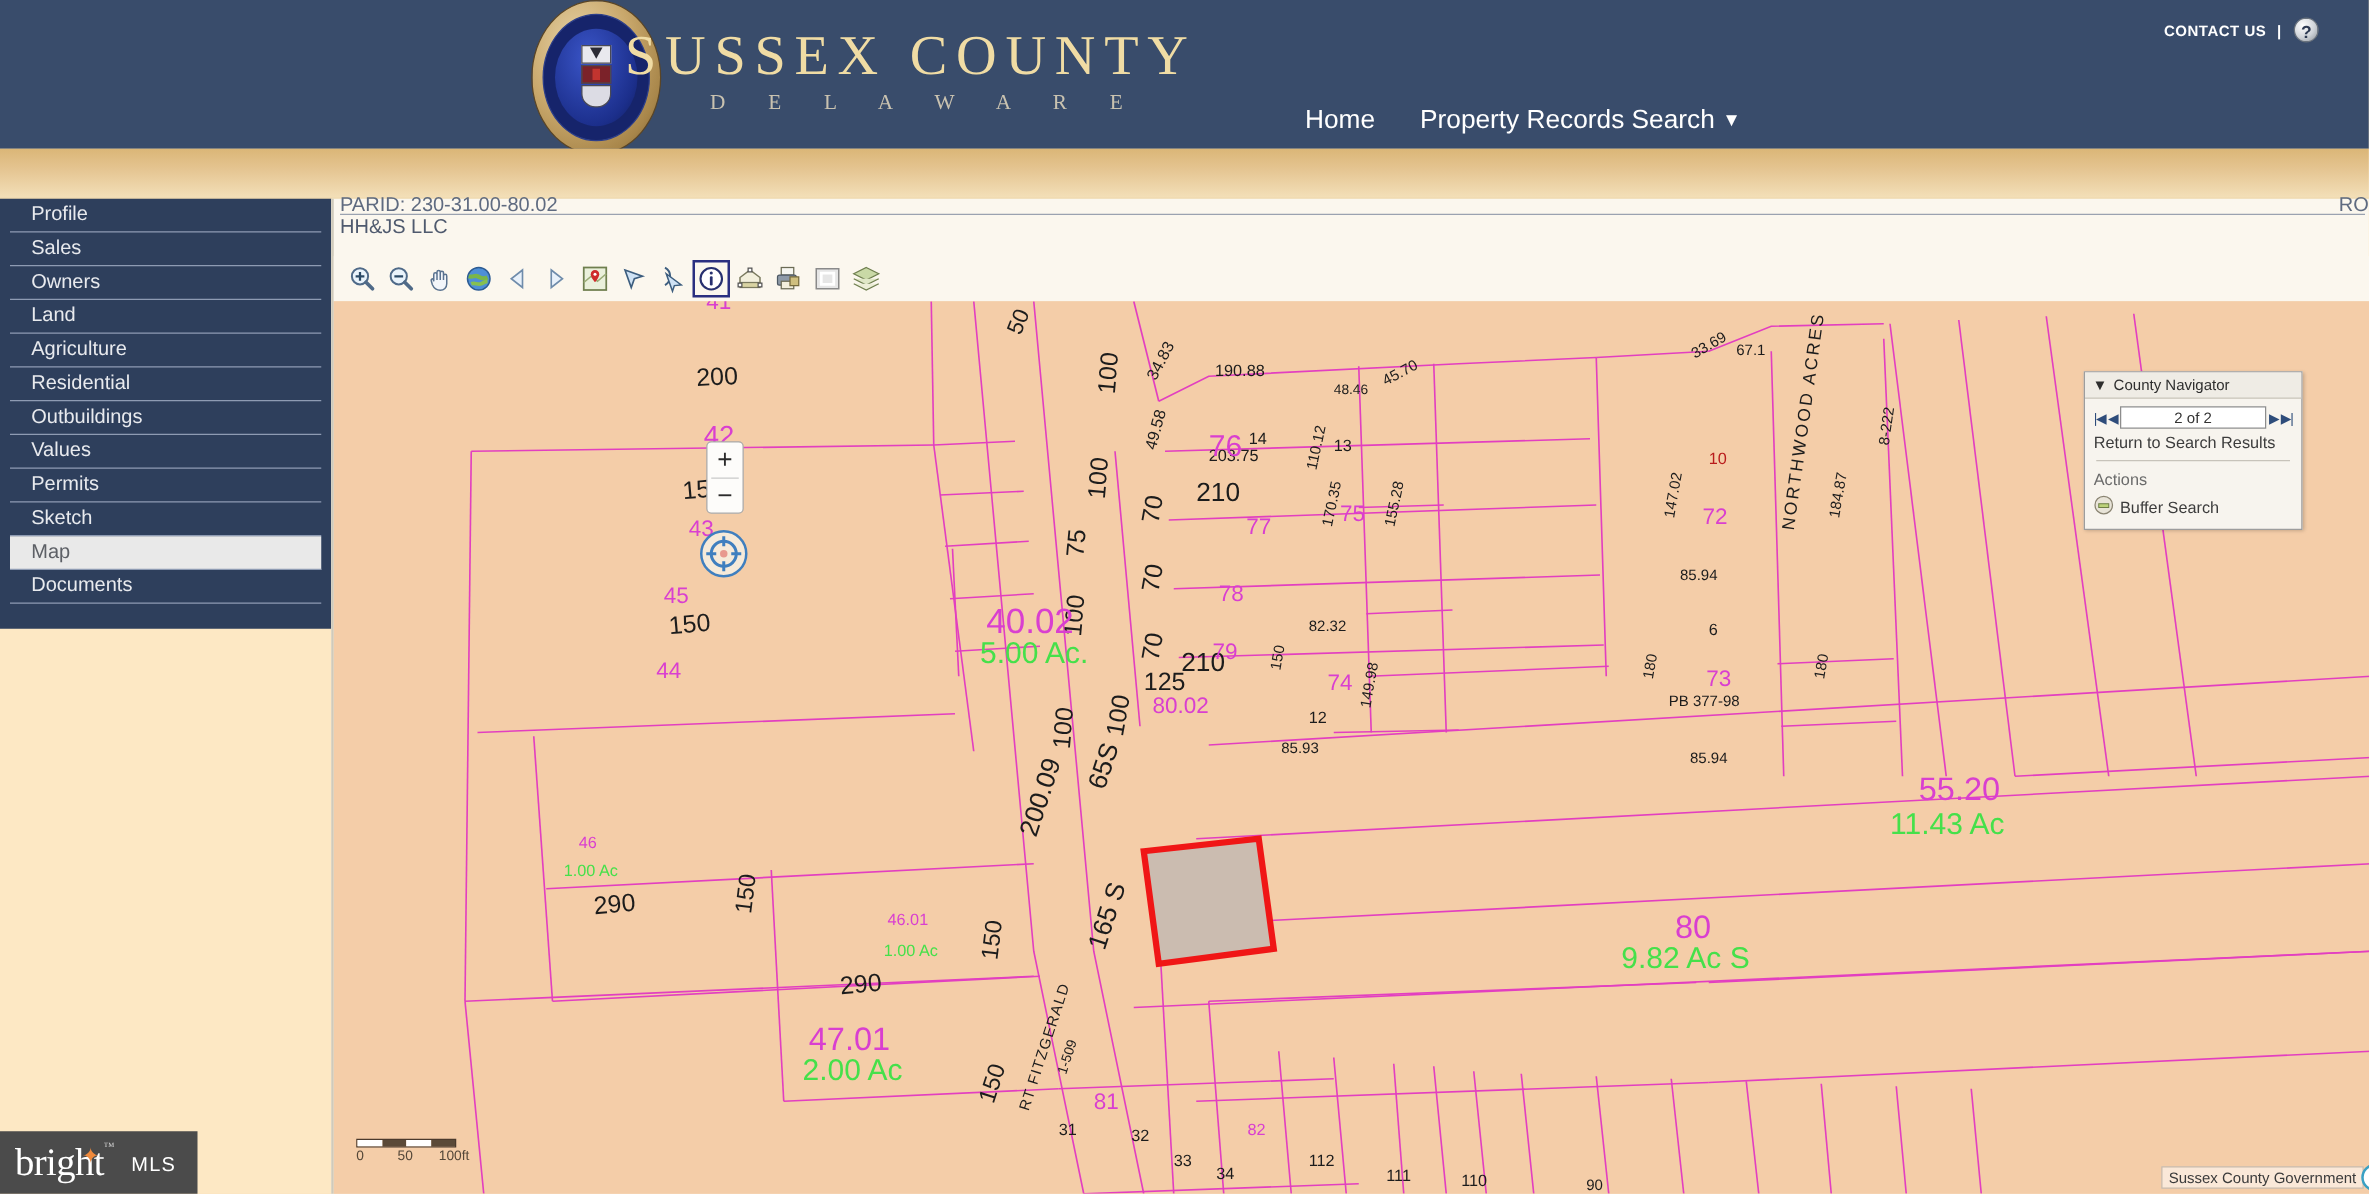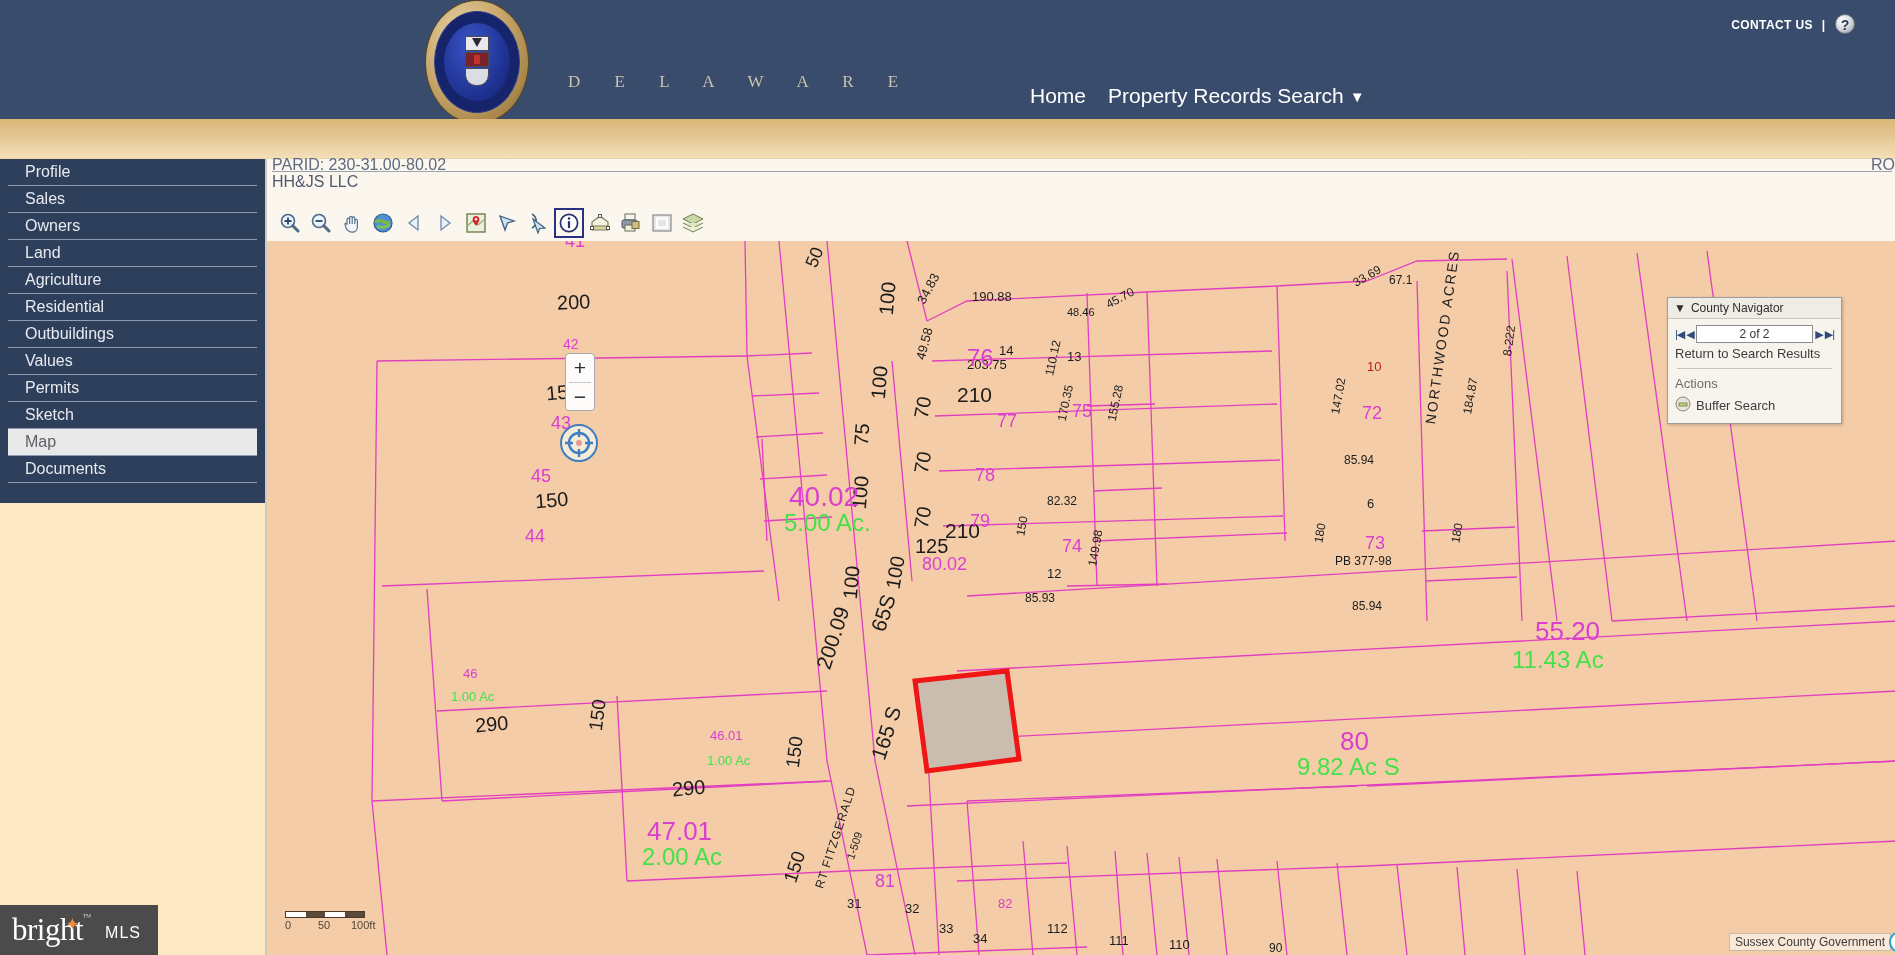--- a/index.html
+++ b/index.html
@@ -87,21 +87,21 @@
     color: #2d3a52; font-size: 14px; font-weight: bold;
     text-align: center; line-height: 20px; cursor: pointer;
     border: 1px solid #6b737d;
   }
 
   #mainnav {
     position: absolute; left: 1030px; top: 84px;
     display: flex; align-items: center; gap: 22px;
     color: #ffffff; font-size: 21px; white-space: nowrap;
   }
-  #mainnav span { cursor: pointer; }
+  #mainnav span { cursor: pointer; margin-left: 14px; }
   #mainnav .caret { font-size: 15px; margin-left: -16px; }
 
   
   #tanstripe {
     position: absolute; left: 0; top: 119px;
     width: 1895px; height: 40px;
     background: linear-gradient(to bottom, #dbb677 0%, #e4c490 40%, #f3dfb8 100%);
     border-bottom: 1px solid #e9d3a6;
   }
 
@@ -278,20 +278,21 @@
       <div class="ring-inner"></div>
       <div class="shield">
         <div class="sh-a"></div>
           <div class="sh-tri"></div>
         <div class="sh-b"></div>
           <div class="sh-dot"></div>
         <div class="sh-c"></div>
       </div>
     </div>
 
+    <div id="brand-title">SUSSEX COUNTY</div>
     <div id="brand-sub">D E L A W A R E</div>
 
     <div id="contact-us">CONTACT US</div>
     <div id="contact-sep">|</div>
     <div id="help-icon">?</div>
 
     <div id="mainnav">
       <span>Home</span>
       <span>Property Records Search</span>
       <span class="caret">▼</span>
@@ -524,21 +525,21 @@
       </g>
 
       <g>
         <path d="M648 440 L740 430 L752 518 L660 530 Z" fill="#cbbcb0" stroke="#f01616" stroke-width="5"></path>
       </g>
     </svg>
 
     <div class="mlabel" style="left:538px; top:6px; font-size:18px; color:#1c1c1c; transform:rotate(-68deg);">50</div>
 
     <div class="mlabel" style="left:290px; top:50px; font-size:20px; color:#1c1c1c; transform:rotate(-3deg);">200</div>
-    <div class="mlabel" style="left:296px; top:95px; font-size:14px; color:#d93fd0;">42</div>
+    <div class="mlabel" style="left:296px; top:95px; font-size:22px; color:#d93fd0;">42</div>
     <div class="mlabel" style="left:298px; top:-10px; font-size:18px; color:#d93fd0;">41</div>
 
     <div class="mlabel" style="left:279px; top:140px; font-size:20px; color:#1c1c1c; transform:rotate(-5deg);">150</div>
     <div class="mlabel" style="left:284px; top:172px; font-size:18px; color:#d93fd0;">43</div>
 
     <div class="mlabel" style="left:264px; top:225px; font-size:18px; color:#d93fd0;">45</div>
     <div class="mlabel" style="left:268px; top:248px; font-size:20px; color:#1c1c1c; transform:rotate(-5deg);">150</div>
     <div class="mlabel" style="left:258px; top:285px; font-size:18px; color:#d93fd0;">44</div>
 
     <div class="mlabel" style="left:604px; top:46px; font-size:20px; color:#1c1c1c; transform:rotate(-85deg);">100</div>

